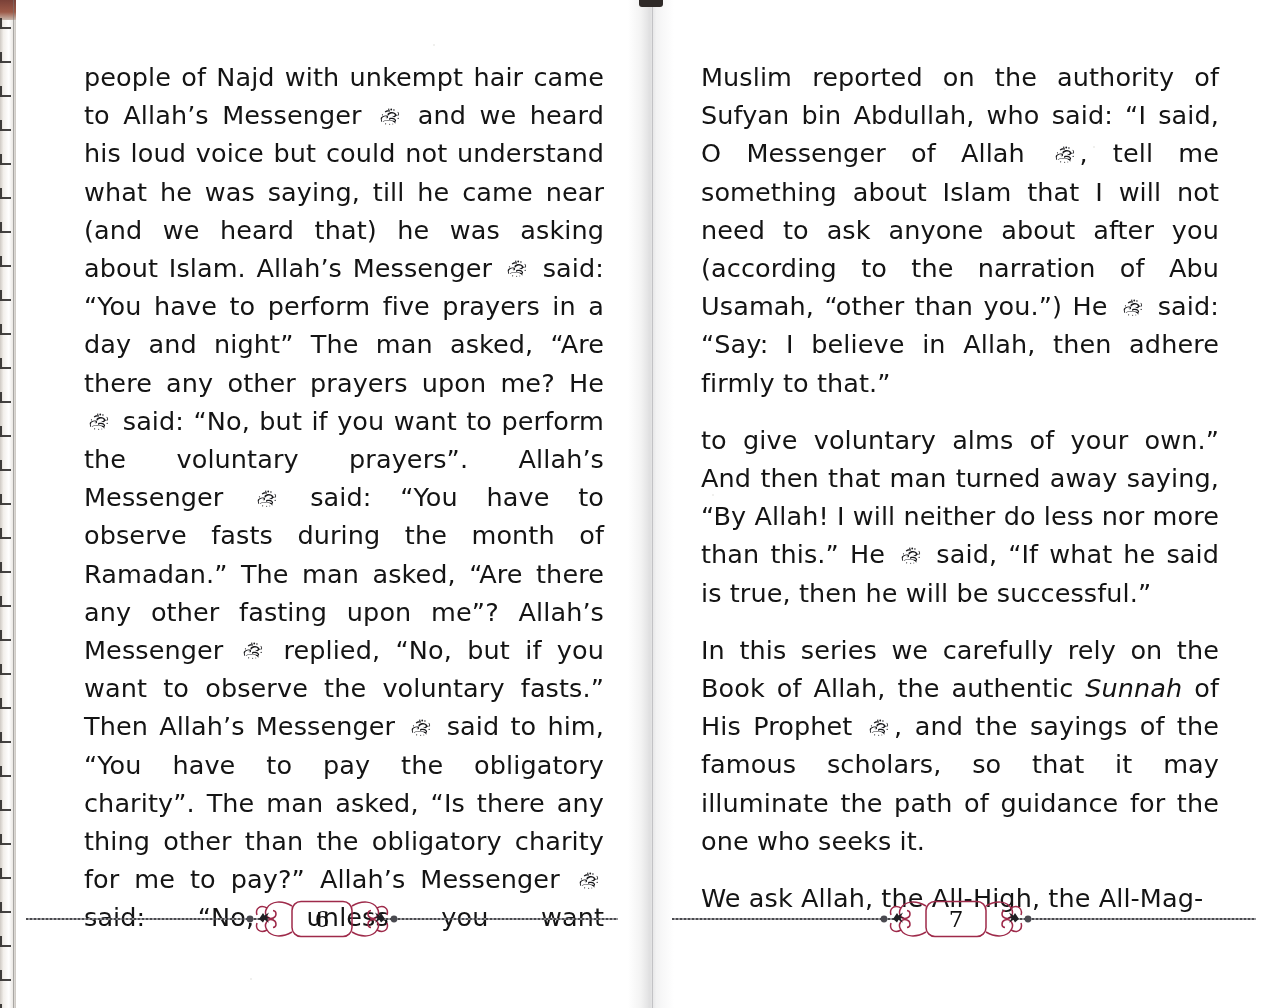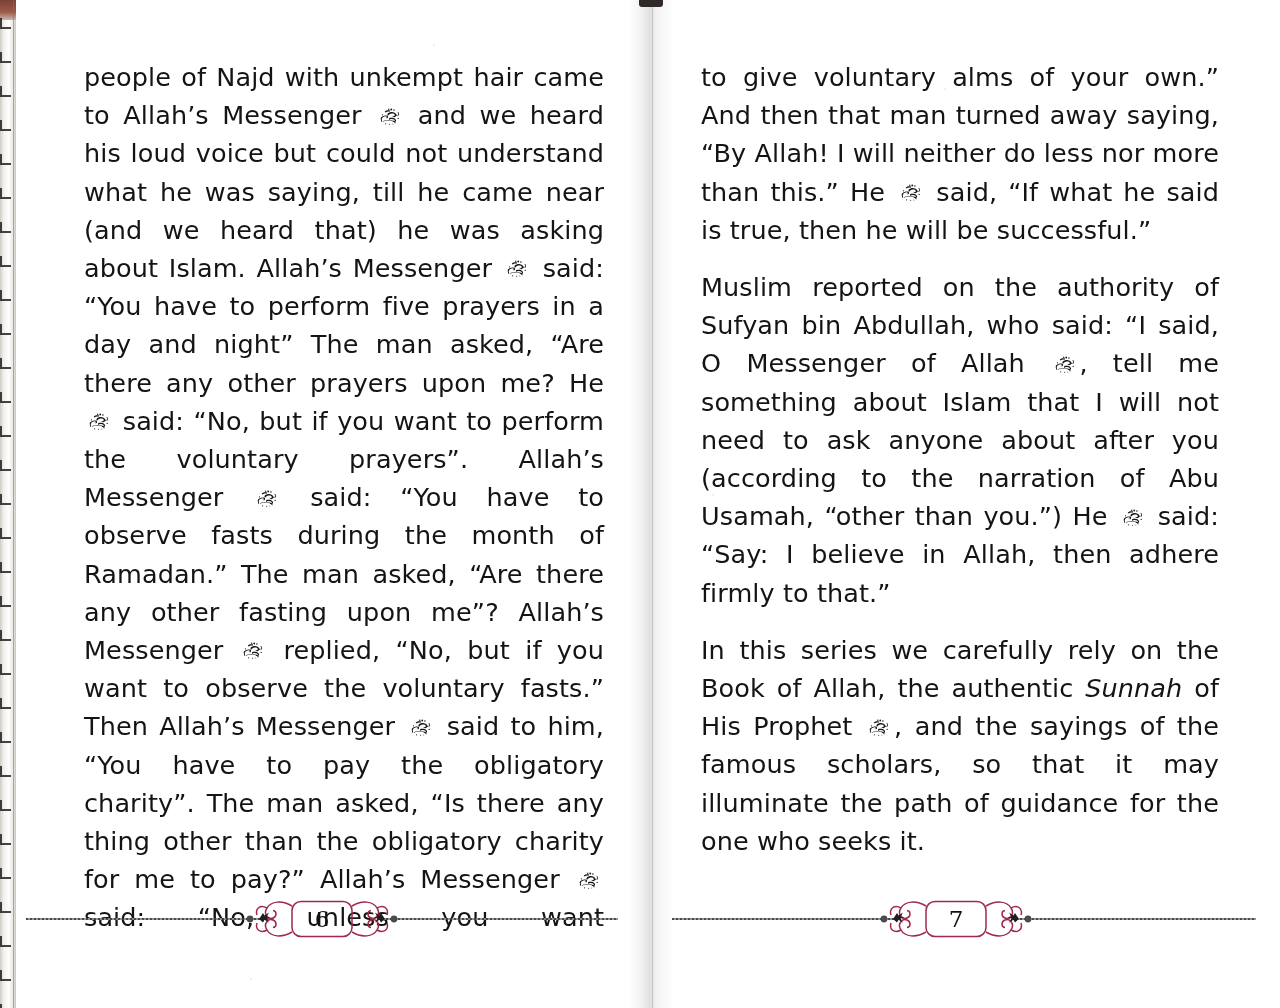--- a/index.html
+++ b/index.html
@@ -375,99 +375,100 @@
               <circle cx="30" cy="84" r="2.6"></circle>
               <circle cx="48" cy="86" r="2.4"></circle>
               <circle cx="62" cy="85" r="2.2"></circle>
               <path d="M84 30 C90 34 92 42 88 48 L85 45 C88 41 87 35 83 33 Z"></path>
               <path d="M12 56 C8 62 8 70 12 76 L15 73 C12 69 12 62 15 58 Z"></path>
             </g>
           </svg></span> said: “No, unless you want</p>
   </div>
 
   <div class="column col-right">
+    <p class="para" id="right-p2">Muslim reported on the authority of Sufyan bin Abdullah, who said: “I said, O Messenger of Allah <span class="salla"><svg viewBox="0 0 100 100" xmlns="http://www.w3.org/2000/svg">
+            <g fill="#17171a">
+              <path d="M8 58 C14 49 24 45 34 47 C40 48 43 53 40 57 C37 61 30 60 28 56 C33 58 37 56 36 53 C34 49 26 49 20 53 C15 56 11 61 9 66 Z"></path>
+              <path d="M38 40 C46 31 60 29 70 34 C78 38 80 47 74 52 C69 56 61 54 60 48 C65 52 71 50 71 45 C71 39 63 36 55 38 C48 40 43 45 40 50 Z"></path>
+              <path d="M46 58 C56 55 68 57 74 63 C79 68 77 75 70 76 C65 77 61 73 63 69 C65 73 70 73 71 70 C72 66 66 62 58 62 C53 62 48 64 45 67 Z"></path>
+              <path d="M18 72 C30 66 50 65 64 70 C72 73 76 78 74 82 L70 80 C70 76 64 72 54 70 C41 67 27 69 19 75 Z"></path>
+              <path d="M26 30 C32 24 42 22 50 25 L48 30 C42 28 35 29 30 33 Z"></path>
+              <circle cx="55" cy="20" r="4"></circle>
+              <circle cx="67" cy="22" r="3.4"></circle>
+              <circle cx="44" cy="19" r="3"></circle>
+              <circle cx="80" cy="46" r="3.2"></circle>
+              <circle cx="86" cy="60" r="2.8"></circle>
+              <circle cx="16" cy="44" r="2.6"></circle>
+              <circle cx="30" cy="84" r="2.6"></circle>
+              <circle cx="48" cy="86" r="2.4"></circle>
+              <circle cx="62" cy="85" r="2.2"></circle>
+              <path d="M84 30 C90 34 92 42 88 48 L85 45 C88 41 87 35 83 33 Z"></path>
+              <path d="M12 56 C8 62 8 70 12 76 L15 73 C12 69 12 62 15 58 Z"></path>
+            </g>
+          </svg></span>, tell me something about Islam that I will not need to ask anyone about after you (according to the narration of Abu Usamah, “other than you.”) He <span class="salla"><svg viewBox="0 0 100 100" xmlns="http://www.w3.org/2000/svg">
+            <g fill="#17171a">
+              <path d="M8 58 C14 49 24 45 34 47 C40 48 43 53 40 57 C37 61 30 60 28 56 C33 58 37 56 36 53 C34 49 26 49 20 53 C15 56 11 61 9 66 Z"></path>
+              <path d="M38 40 C46 31 60 29 70 34 C78 38 80 47 74 52 C69 56 61 54 60 48 C65 52 71 50 71 45 C71 39 63 36 55 38 C48 40 43 45 40 50 Z"></path>
+              <path d="M46 58 C56 55 68 57 74 63 C79 68 77 75 70 76 C65 77 61 73 63 69 C65 73 70 73 71 70 C72 66 66 62 58 62 C53 62 48 64 45 67 Z"></path>
+              <path d="M18 72 C30 66 50 65 64 70 C72 73 76 78 74 82 L70 80 C70 76 64 72 54 70 C41 67 27 69 19 75 Z"></path>
+              <path d="M26 30 C32 24 42 22 50 25 L48 30 C42 28 35 29 30 33 Z"></path>
+              <circle cx="55" cy="20" r="4"></circle>
+              <circle cx="67" cy="22" r="3.4"></circle>
+              <circle cx="44" cy="19" r="3"></circle>
+              <circle cx="80" cy="46" r="3.2"></circle>
+              <circle cx="86" cy="60" r="2.8"></circle>
+              <circle cx="16" cy="44" r="2.6"></circle>
+              <circle cx="30" cy="84" r="2.6"></circle>
+              <circle cx="48" cy="86" r="2.4"></circle>
+              <circle cx="62" cy="85" r="2.2"></circle>
+              <path d="M84 30 C90 34 92 42 88 48 L85 45 C88 41 87 35 83 33 Z"></path>
+              <path d="M12 56 C8 62 8 70 12 76 L15 73 C12 69 12 62 15 58 Z"></path>
+            </g>
+          </svg></span> said: “Say: I believe in Allah, then adhere firmly to that.”</p>
     <p class="para" id="right-p1">to give voluntary alms of your own.” And then that man turned away saying, “By Allah! I will neither do less nor more than this.” He <span class="salla"><svg viewBox="0 0 100 100" xmlns="http://www.w3.org/2000/svg">
             <g fill="#17171a">
               <path d="M8 58 C14 49 24 45 34 47 C40 48 43 53 40 57 C37 61 30 60 28 56 C33 58 37 56 36 53 C34 49 26 49 20 53 C15 56 11 61 9 66 Z"></path>
               <path d="M38 40 C46 31 60 29 70 34 C78 38 80 47 74 52 C69 56 61 54 60 48 C65 52 71 50 71 45 C71 39 63 36 55 38 C48 40 43 45 40 50 Z"></path>
               <path d="M46 58 C56 55 68 57 74 63 C79 68 77 75 70 76 C65 77 61 73 63 69 C65 73 70 73 71 70 C72 66 66 62 58 62 C53 62 48 64 45 67 Z"></path>
               <path d="M18 72 C30 66 50 65 64 70 C72 73 76 78 74 82 L70 80 C70 76 64 72 54 70 C41 67 27 69 19 75 Z"></path>
               <path d="M26 30 C32 24 42 22 50 25 L48 30 C42 28 35 29 30 33 Z"></path>
               <circle cx="55" cy="20" r="4"></circle>
               <circle cx="67" cy="22" r="3.4"></circle>
               <circle cx="44" cy="19" r="3"></circle>
               <circle cx="80" cy="46" r="3.2"></circle>
               <circle cx="86" cy="60" r="2.8"></circle>
               <circle cx="16" cy="44" r="2.6"></circle>
               <circle cx="30" cy="84" r="2.6"></circle>
               <circle cx="48" cy="86" r="2.4"></circle>
               <circle cx="62" cy="85" r="2.2"></circle>
               <path d="M84 30 C90 34 92 42 88 48 L85 45 C88 41 87 35 83 33 Z"></path>
               <path d="M12 56 C8 62 8 70 12 76 L15 73 C12 69 12 62 15 58 Z"></path>
             </g>
           </svg></span> said, “If what he said is true, then he will be successful.”</p>
-    <p class="para" id="right-p2">Muslim reported on the authority of Sufyan bin Abdullah, who said: “I said, O Messenger of Allah <span class="salla"><svg viewBox="0 0 100 100" xmlns="http://www.w3.org/2000/svg">
-            <g fill="#17171a">
-              <path d="M8 58 C14 49 24 45 34 47 C40 48 43 53 40 57 C37 61 30 60 28 56 C33 58 37 56 36 53 C34 49 26 49 20 53 C15 56 11 61 9 66 Z"></path>
-              <path d="M38 40 C46 31 60 29 70 34 C78 38 80 47 74 52 C69 56 61 54 60 48 C65 52 71 50 71 45 C71 39 63 36 55 38 C48 40 43 45 40 50 Z"></path>
-              <path d="M46 58 C56 55 68 57 74 63 C79 68 77 75 70 76 C65 77 61 73 63 69 C65 73 70 73 71 70 C72 66 66 62 58 62 C53 62 48 64 45 67 Z"></path>
-              <path d="M18 72 C30 66 50 65 64 70 C72 73 76 78 74 82 L70 80 C70 76 64 72 54 70 C41 67 27 69 19 75 Z"></path>
-              <path d="M26 30 C32 24 42 22 50 25 L48 30 C42 28 35 29 30 33 Z"></path>
-              <circle cx="55" cy="20" r="4"></circle>
-              <circle cx="67" cy="22" r="3.4"></circle>
-              <circle cx="44" cy="19" r="3"></circle>
-              <circle cx="80" cy="46" r="3.2"></circle>
-              <circle cx="86" cy="60" r="2.8"></circle>
-              <circle cx="16" cy="44" r="2.6"></circle>
-              <circle cx="30" cy="84" r="2.6"></circle>
-              <circle cx="48" cy="86" r="2.4"></circle>
-              <circle cx="62" cy="85" r="2.2"></circle>
-              <path d="M84 30 C90 34 92 42 88 48 L85 45 C88 41 87 35 83 33 Z"></path>
-              <path d="M12 56 C8 62 8 70 12 76 L15 73 C12 69 12 62 15 58 Z"></path>
-            </g>
-          </svg></span>, tell me something about Islam that I will not need to ask anyone about after you (according to the narration of Abu Usamah, “other than you.”) He <span class="salla"><svg viewBox="0 0 100 100" xmlns="http://www.w3.org/2000/svg">
-            <g fill="#17171a">
-              <path d="M8 58 C14 49 24 45 34 47 C40 48 43 53 40 57 C37 61 30 60 28 56 C33 58 37 56 36 53 C34 49 26 49 20 53 C15 56 11 61 9 66 Z"></path>
-              <path d="M38 40 C46 31 60 29 70 34 C78 38 80 47 74 52 C69 56 61 54 60 48 C65 52 71 50 71 45 C71 39 63 36 55 38 C48 40 43 45 40 50 Z"></path>
-              <path d="M46 58 C56 55 68 57 74 63 C79 68 77 75 70 76 C65 77 61 73 63 69 C65 73 70 73 71 70 C72 66 66 62 58 62 C53 62 48 64 45 67 Z"></path>
-              <path d="M18 72 C30 66 50 65 64 70 C72 73 76 78 74 82 L70 80 C70 76 64 72 54 70 C41 67 27 69 19 75 Z"></path>
-              <path d="M26 30 C32 24 42 22 50 25 L48 30 C42 28 35 29 30 33 Z"></path>
-              <circle cx="55" cy="20" r="4"></circle>
-              <circle cx="67" cy="22" r="3.4"></circle>
-              <circle cx="44" cy="19" r="3"></circle>
-              <circle cx="80" cy="46" r="3.2"></circle>
-              <circle cx="86" cy="60" r="2.8"></circle>
-              <circle cx="16" cy="44" r="2.6"></circle>
-              <circle cx="30" cy="84" r="2.6"></circle>
-              <circle cx="48" cy="86" r="2.4"></circle>
-              <circle cx="62" cy="85" r="2.2"></circle>
-              <path d="M84 30 C90 34 92 42 88 48 L85 45 C88 41 87 35 83 33 Z"></path>
-              <path d="M12 56 C8 62 8 70 12 76 L15 73 C12 69 12 62 15 58 Z"></path>
-            </g>
-          </svg></span> said: “Say: I believe in Allah, then adhere firmly to that.”</p>
     <p class="para" id="right-p3">In this series we carefully rely on the Book of Allah, the authentic <em class="term">Sunnah</em> of His Prophet <span class="salla"><svg viewBox="0 0 100 100" xmlns="http://www.w3.org/2000/svg">
             <g fill="#17171a">
               <path d="M8 58 C14 49 24 45 34 47 C40 48 43 53 40 57 C37 61 30 60 28 56 C33 58 37 56 36 53 C34 49 26 49 20 53 C15 56 11 61 9 66 Z"></path>
               <path d="M38 40 C46 31 60 29 70 34 C78 38 80 47 74 52 C69 56 61 54 60 48 C65 52 71 50 71 45 C71 39 63 36 55 38 C48 40 43 45 40 50 Z"></path>
               <path d="M46 58 C56 55 68 57 74 63 C79 68 77 75 70 76 C65 77 61 73 63 69 C65 73 70 73 71 70 C72 66 66 62 58 62 C53 62 48 64 45 67 Z"></path>
               <path d="M18 72 C30 66 50 65 64 70 C72 73 76 78 74 82 L70 80 C70 76 64 72 54 70 C41 67 27 69 19 75 Z"></path>
               <path d="M26 30 C32 24 42 22 50 25 L48 30 C42 28 35 29 30 33 Z"></path>
               <circle cx="55" cy="20" r="4"></circle>
               <circle cx="67" cy="22" r="3.4"></circle>
               <circle cx="44" cy="19" r="3"></circle>
               <circle cx="80" cy="46" r="3.2"></circle>
               <circle cx="86" cy="60" r="2.8"></circle>
               <circle cx="16" cy="44" r="2.6"></circle>
               <circle cx="30" cy="84" r="2.6"></circle>
               <circle cx="48" cy="86" r="2.4"></circle>
               <circle cx="62" cy="85" r="2.2"></circle>
               <path d="M84 30 C90 34 92 42 88 48 L85 45 C88 41 87 35 83 33 Z"></path>
               <path d="M12 56 C8 62 8 70 12 76 L15 73 C12 69 12 62 15 58 Z"></path>
             </g>
           </svg></span>, and the sayings of the famous scholars, so that it may illuminate the path of guidance for the one who seeks it.</p>
+    <p class="para" id="right-p4">We ask Allah, the All-High, the All-Mag-</p>
   </div>
 
   <div class="footer footer-left">
     <div class="rule" style="left:8px; width:248px;"></div>
     <div class="rule" style="left:360px; width:240px;"></div>
     <div class="cartouche" style="left:228px;">
       <svg viewBox="0 0 152 54" xmlns="http://www.w3.org/2000/svg" aria-hidden="true">
         <g fill="none" stroke="#9e2a4a" stroke-width="1.5">
 
           <rect x="46" y="9.5" width="60" height="35" rx="9" ry="9"></rect>

